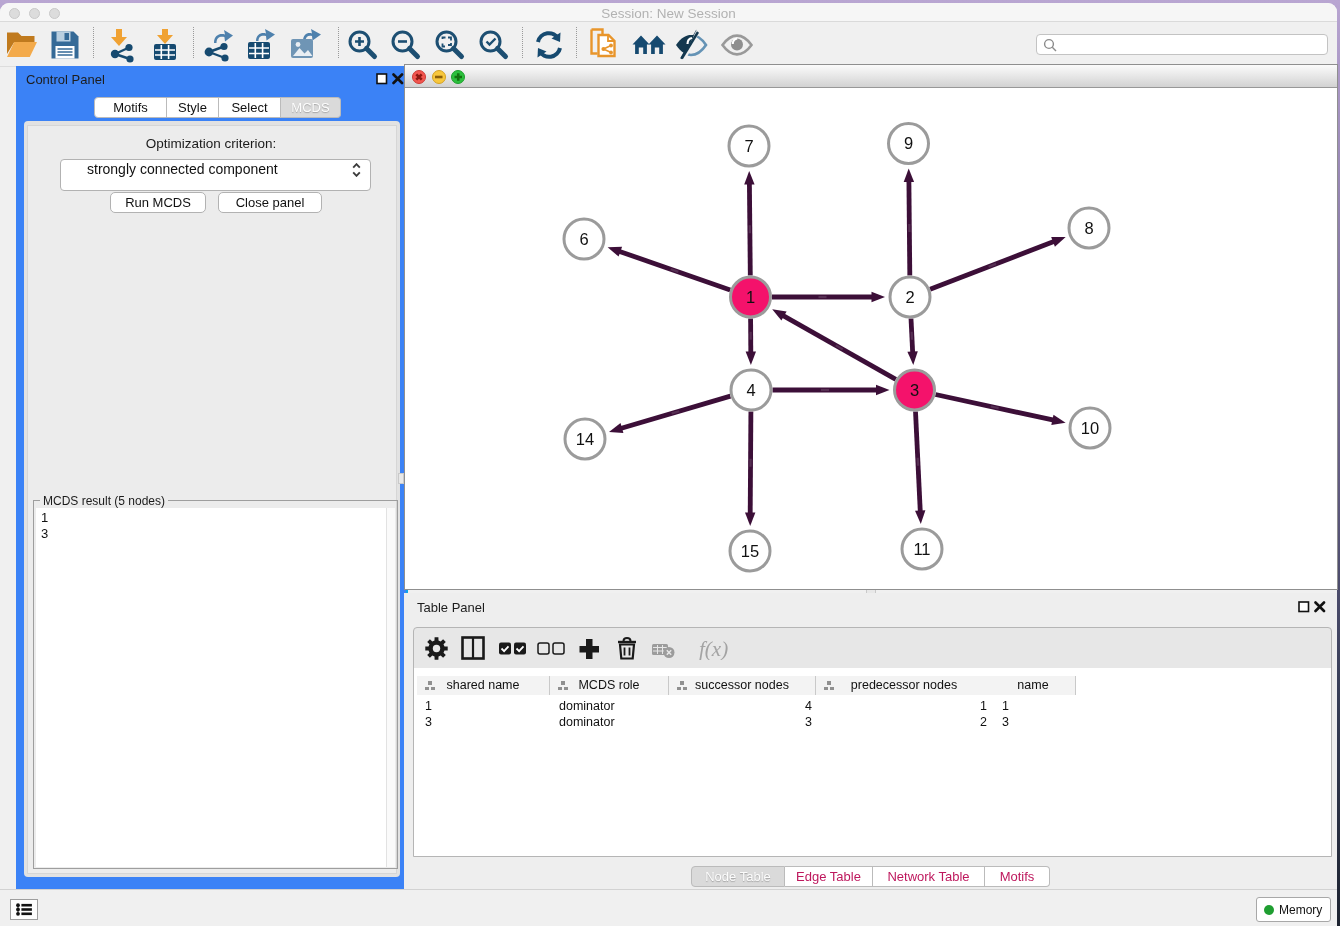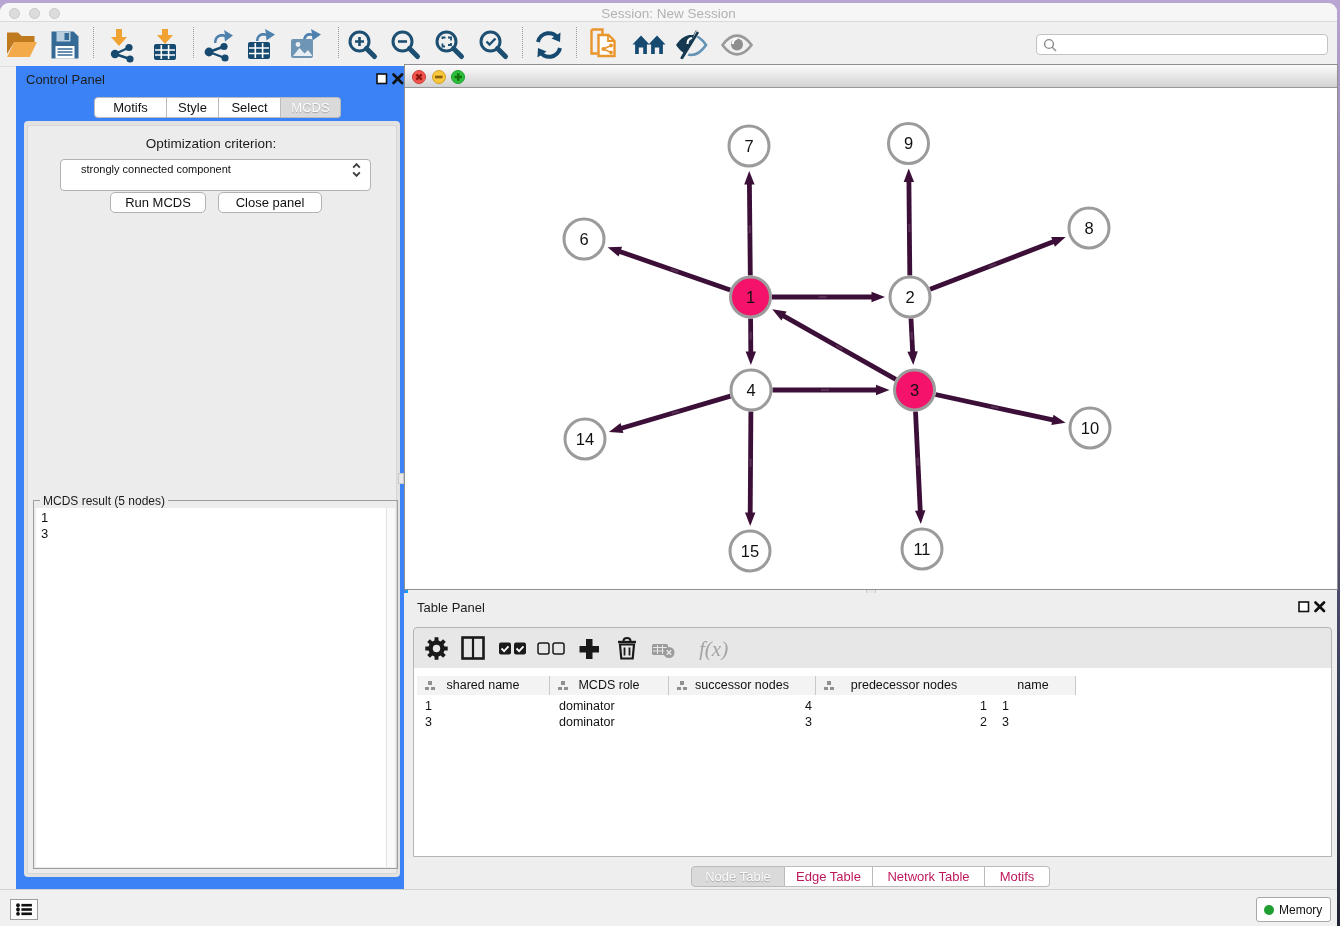--- a/index.html
+++ b/index.html
@@ -16,21 +16,21 @@
 .cpanel{position:absolute;left:16px;top:63px;width:392px;height:823px;background:#3b82f6;border-right:2px solid #0ea5e9}
 .cphead{position:absolute;left:10px;top:6px;font-size:13px;color:#1d1d1d}
 .tabs{position:absolute;left:78px;top:31px;width:245px;height:21px;display:flex}
 .tab{flex:0 0 auto;background:#fff;border:1px solid #bbb;border-left:none;font-size:13px;color:#111;text-align:center;line-height:19px}
 .tab.first{border-left:1px solid #bbb;border-radius:4px 0 0 4px}
 .tab.last{border-radius:0 4px 4px 0}
 .tab.sel{background:#dadada;color:#fdfdfd;text-shadow:0 1px 1px rgba(120,120,120,.55)}
 .cpouter{position:absolute;left:8px;top:55px;width:376px;height:756px;background:#e2e2e2;border-radius:4px}
 .cpinner{position:absolute;left:3px;top:4px;width:370px;height:749px;background:#ececec;border:1px solid #d6d6d6}
 .optlabel{position:absolute;left:0;top:70px;width:100%;text-align:center;font-size:13.5px;color:#1b1b1b}
-.dropdown{position:absolute;left:44px;top:93px;width:311px;height:32px;background:#fff;border:1px solid #b2b2b2;border-radius:4px;font-size:11px;color:#111;line-height:19px;padding-left:20px}
+.dropdown{position:absolute;left:44px;top:93px;width:311px;height:32px;background:#fff;border:1px solid #b2b2b2;border-radius:4px;font-size:14px;color:#111;line-height:19px;padding-left:26px}
 .btn{position:absolute;height:21px;background:#fff;border:1px solid #b2b2b2;border-radius:5px;font-size:13px;color:#111;text-align:center;line-height:19px}
 .fieldset{position:absolute;left:17px;top:434px;width:365px;height:369px;border:1px solid #9e9e9e}
 .legend{position:absolute;left:6px;top:-7px;background:#ececec;padding:0 3px;font-size:12px;color:#1b1b1b}
 .tarea{position:absolute;left:2px;top:7px;width:359px;height:359px;background:#fff;font-size:13px;color:#111;padding:2px 0 0 5px;line-height:16px}
 .sbtrack{position:absolute;right:2px;top:7px;width:9px;height:359px;background:#fafafa;border-left:1px solid #e2e2e2}
 
 .frame{position:absolute;left:404px;top:61px;width:934px;height:526px;background:#fff;border:1px solid #8f8f8f}
 .ftitle{position:absolute;left:0;top:0;width:100%;height:23px;background:linear-gradient(180deg,#fbfbfb,#e9e9e9 45%,#d2d2d2);border-bottom:1px solid #989898}
 .ft-btn{position:absolute;top:4.5px;width:14px;height:14px;border-radius:50%}
 .ftext{position:absolute;top:4px;left:0;width:100%;text-align:center;font-size:12.5px;font-weight:bold;color:#222}

